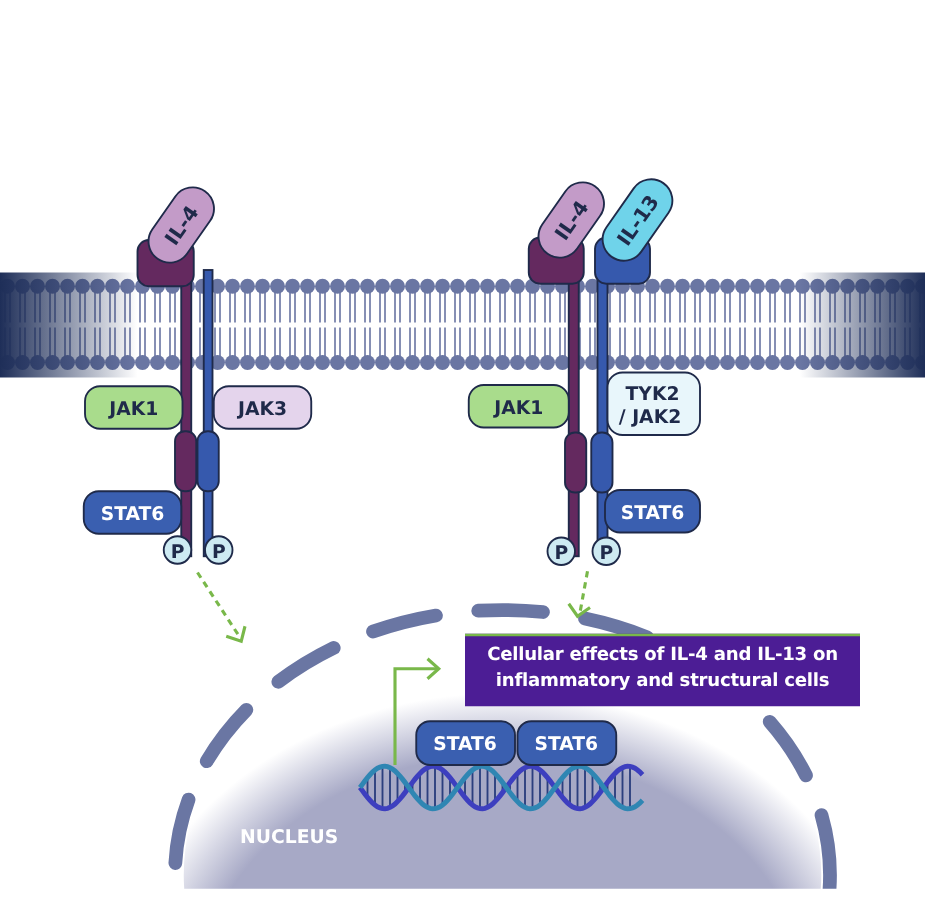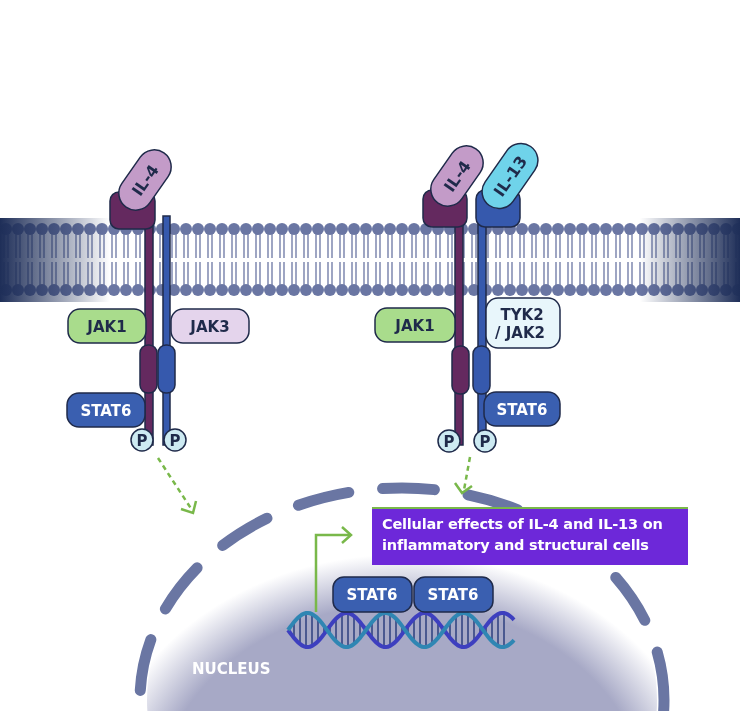--- a/index.html
+++ b/index.html
@@ -1,23 +1,23 @@
 <!DOCTYPE html>
 <html><head>
 <meta charset="utf-8">
 <style>
   html, body { margin: 0; padding: 0; background: #ffffff; }
   body { width: 740px; height: 728px; overflow: hidden; position: relative; font-family: "DejaVu Sans", sans-serif; }
   #diagram { position: absolute; left: 0; top: 0; width: 740px; height: 728px; }
   .lbl { font-family: "DejaVu Sans", sans-serif; font-weight: bold; }
   .effect-box {
     position: absolute; left: 372px; top: 507px; width: 316px; height: 58px;
-    background: #6d28d9; border-top: 2px solid #79b84a; box-sizing: border-box;
+    background: #4c1d95; border-top: 2px solid #79b84a; box-sizing: border-box;
     color: #fff; font-family: "DejaVu Sans", sans-serif; font-weight: bold;
-    font-size: 14.5px; line-height: 21px; padding: 5px 10px; letter-spacing: -0.2px;
+    font-size: 14.5px; line-height: 21px; padding: 5px 10px; letter-spacing: -0.2px; text-align: center;
   }
 </style>
 </head>
 <body>
 
 <svg id="diagram" viewBox="0 0 740 728" xmlns="http://www.w3.org/2000/svg">
   <defs>
     <radialGradient id="nucGrad" cx="0.5" cy="0.75" r="0.6">
       <stop offset="0.8" stop-color="#a7a9c6"></stop>
       <stop offset="1" stop-color="#ffffff"></stop>

